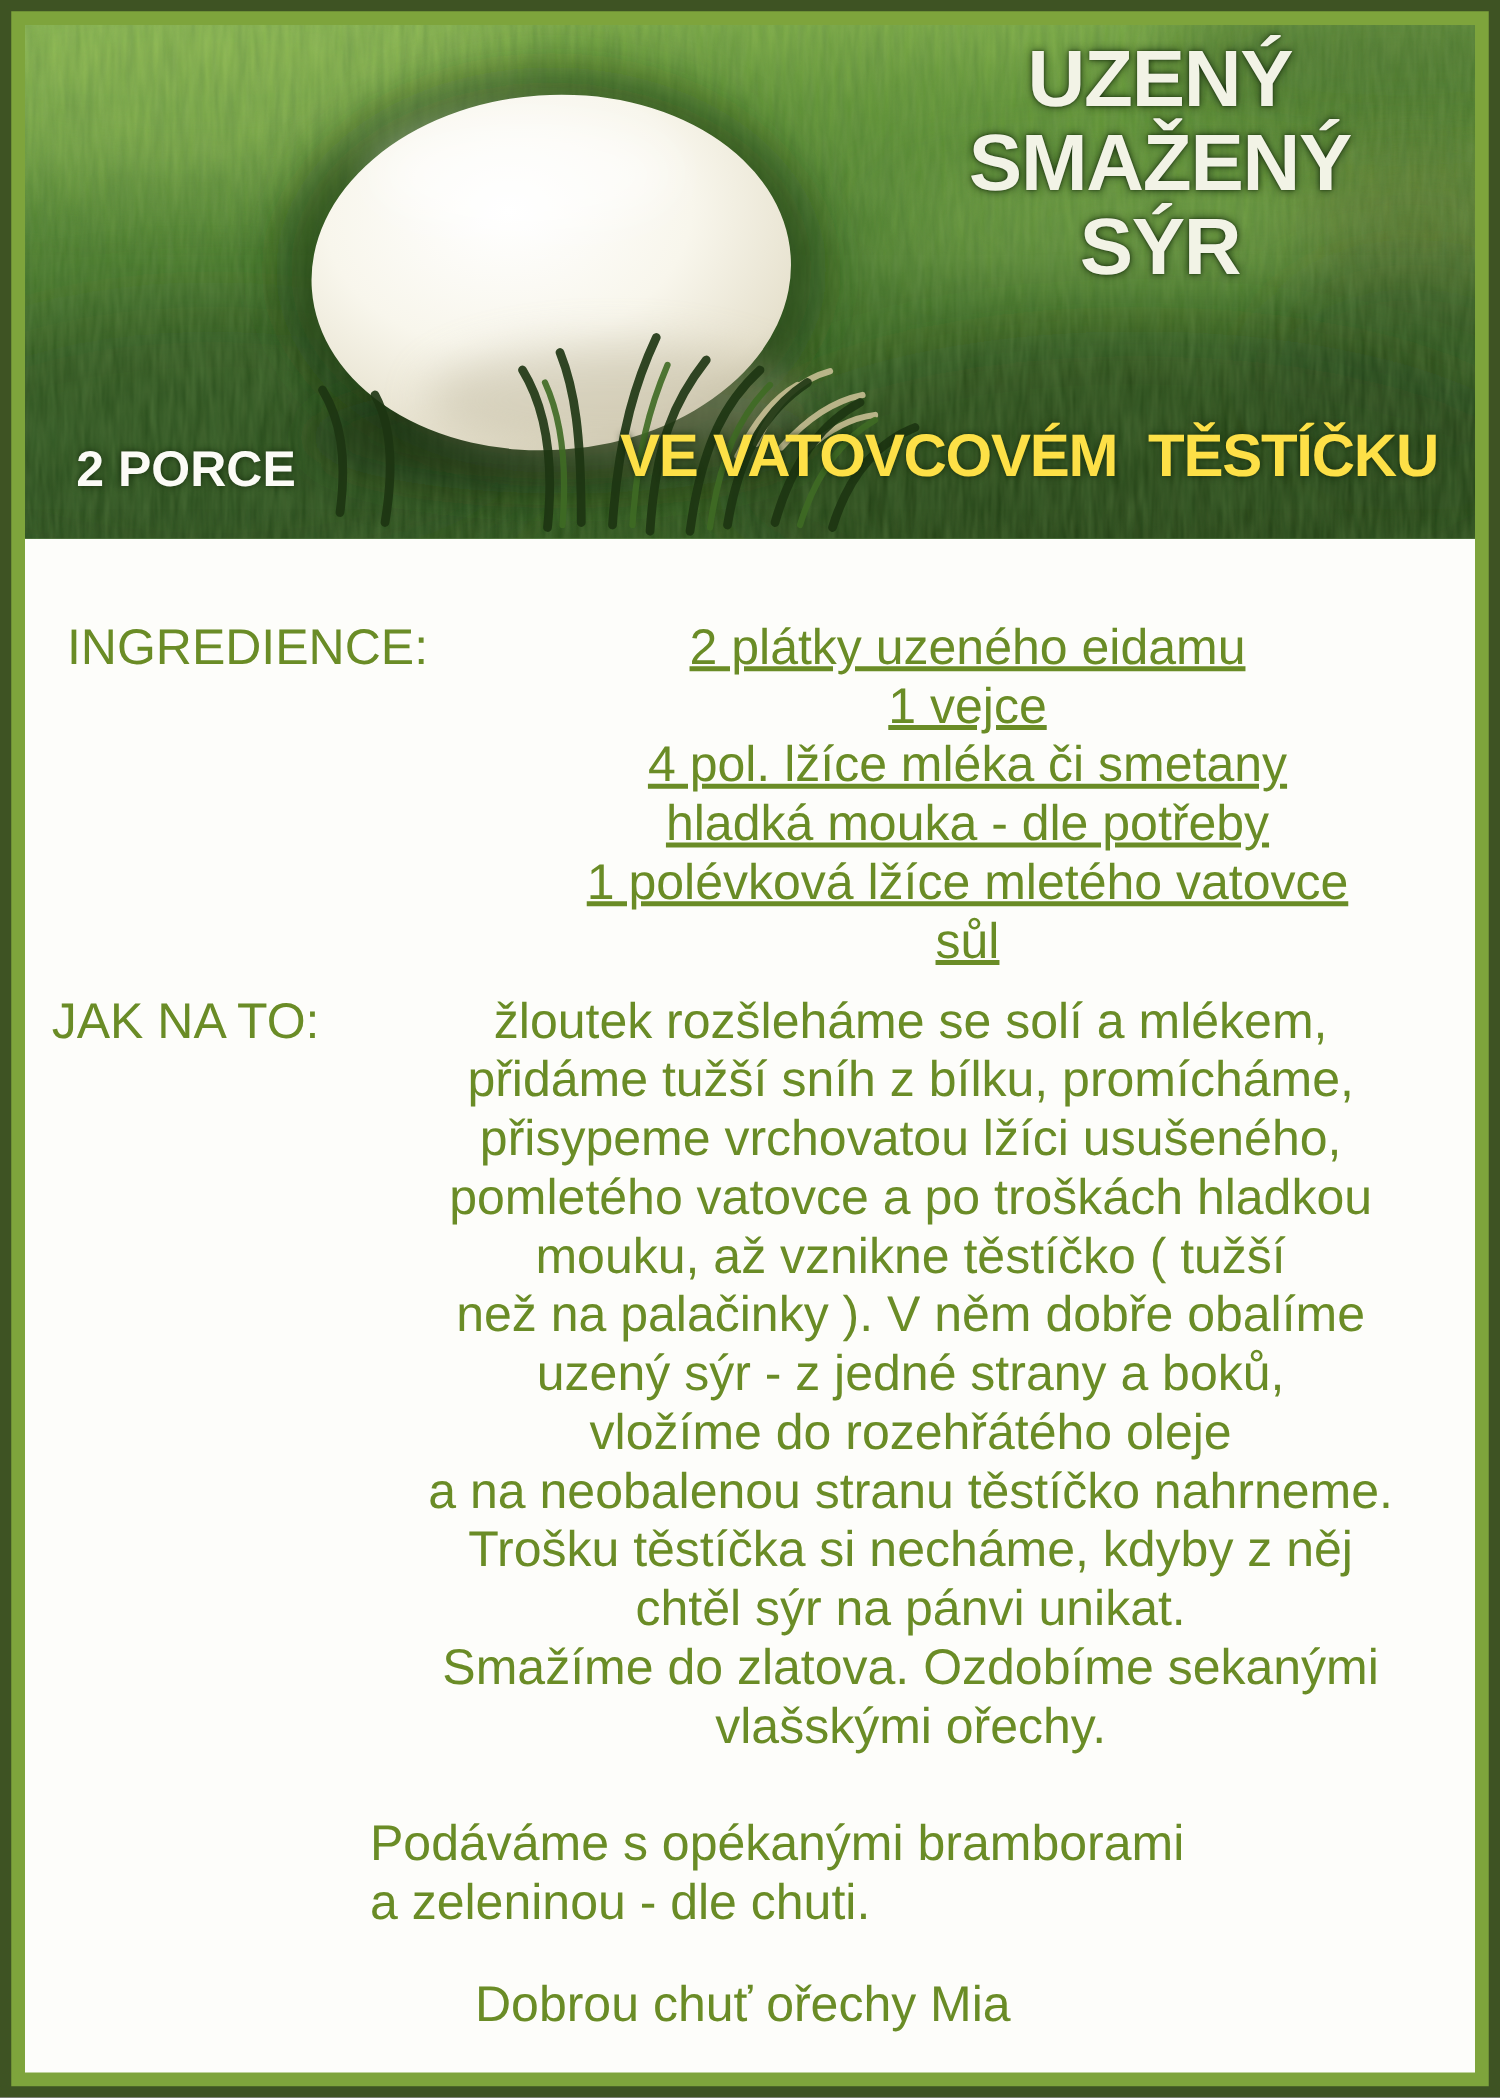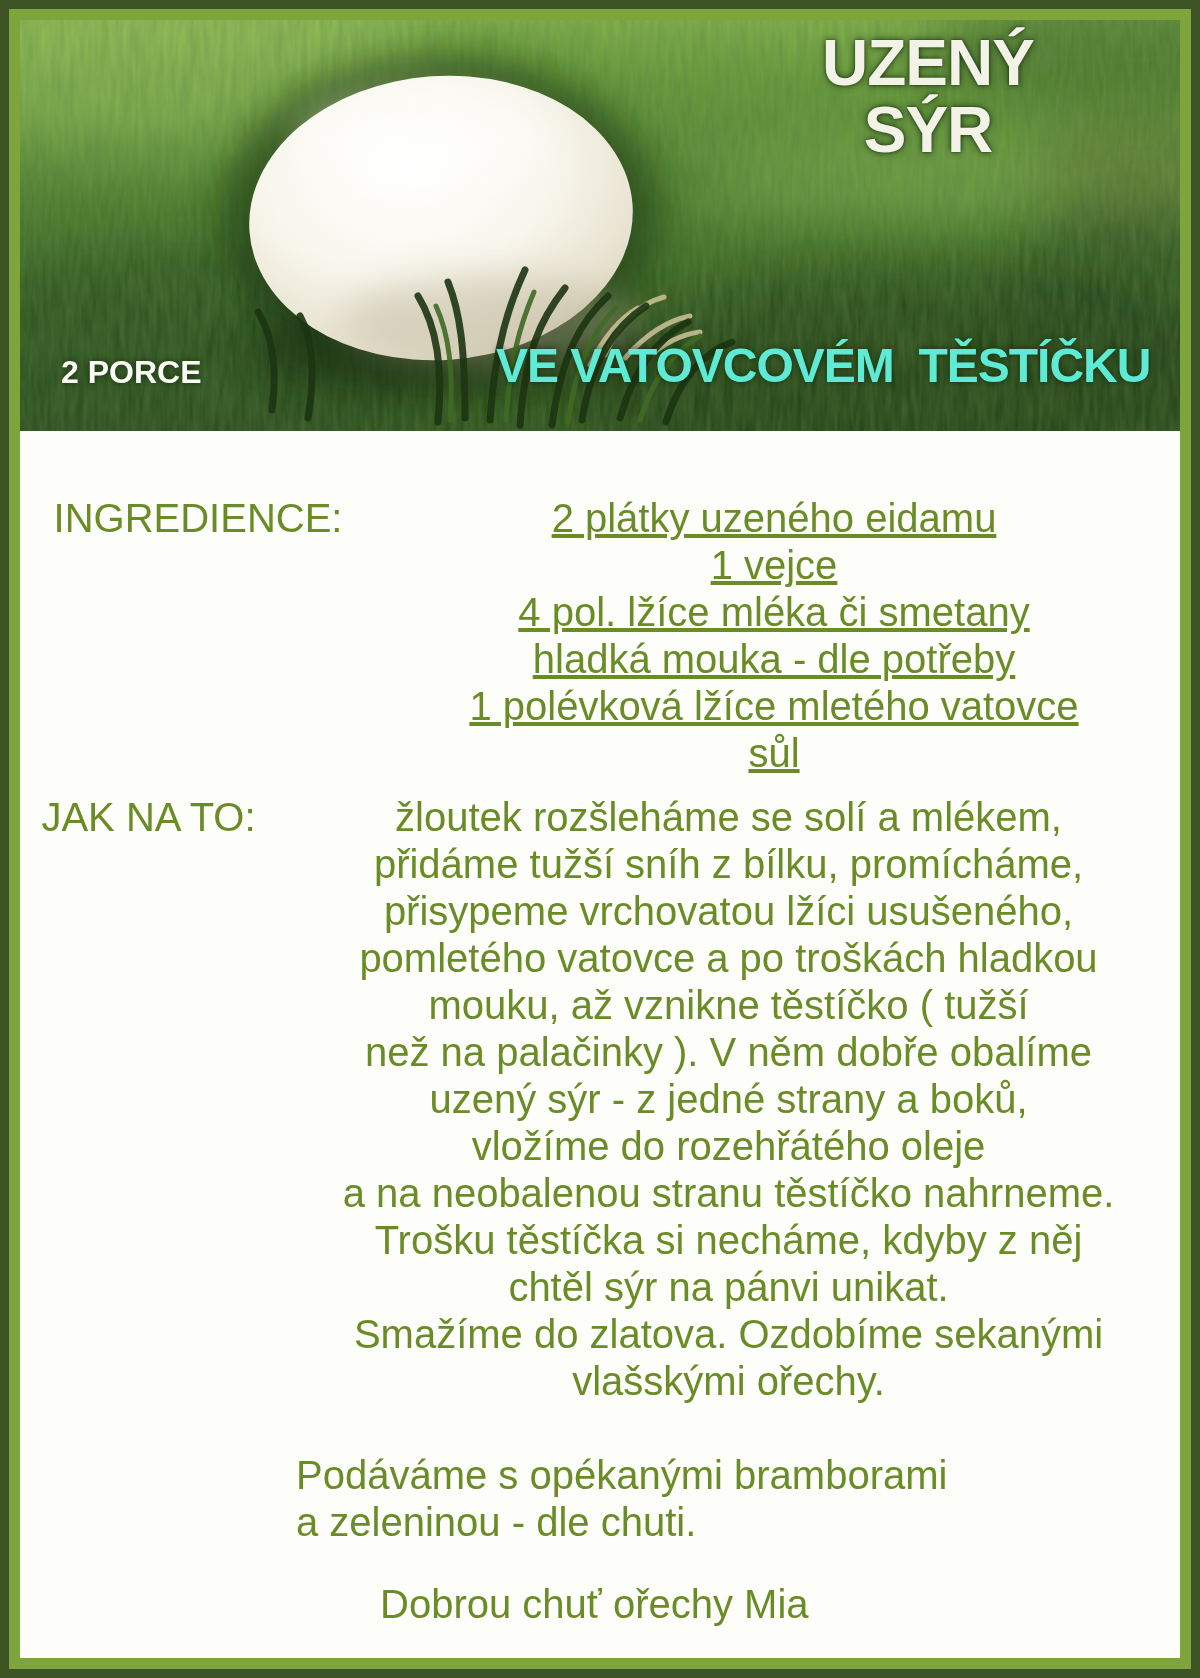--- a/index.html
+++ b/index.html
@@ -34,31 +34,31 @@
     text-align:center;
     font-size:64px;line-height:67px;font-weight:700;
     letter-spacing:-1px;
     color:#f2f3e6;
     text-shadow:0 0 7px rgba(15,35,8,.85),0 0 2px rgba(15,35,8,.6);
     white-space:pre;
   }
   .photo-servings{
     position:absolute;
     left:41px;top:334px;
-    font-size:32px;font-weight:700;
+    font-size:40px;font-weight:700;
     color:#fbfbf6;
     text-shadow:0 0 6px rgba(15,35,8,.8);
     white-space:pre;
   }
   .photo-subtitle{
     position:absolute;
     left:476px;top:318px;
     font-size:48px;font-weight:700;
     letter-spacing:-1px;
-    color:#5eead4;
+    color:#fde047;
     text-shadow:0 0 6px rgba(15,35,8,.8);
     white-space:pre;
   }
   
   .recipe-body{
     padding-top:64px;
     font-size:40px;line-height:47px;
     color:#6a8c26;
   }
   .row{display:flex;align-items:flex-start;text-align:center;}
@@ -152,21 +152,21 @@
             <path d="M288,398 C296,350 292,318 280,296"></path>
           </g>
           <g fill="none" stroke="#3f6b24" stroke-width="5" stroke-linecap="round" opacity="0.9">
             <path d="M486,400 C490,340 500,305 514,272"></path>
             <path d="M548,402 C556,345 572,312 596,288"></path>
             <path d="M430,400 C434,350 428,312 416,286"></path>
             <path d="M620,400 C634,355 656,330 680,316"></path>
           </g>
         </svg>
 
-        <div class="photo-title"><div class="title-line">UZENÝ</div><div class="title-line">SÝR</div></div>
+        <div class="photo-title"><div class="title-line">UZENÝ</div><div class="title-line">SMAŽENÝ</div><div class="title-line">SÝR</div></div>
         <div class="photo-servings">2 PORCE</div>
         <div class="photo-subtitle">VE VATOVCOVÉM  TĚSTÍČKU</div>
       </div>
 
       <div class="recipe-body">
 
         <div class="row">
           <div class="ing-label">INGREDIENCE:</div>
           <div class="ing-values">
               <div class="line">2 plátky uzeného eidamu</div>

